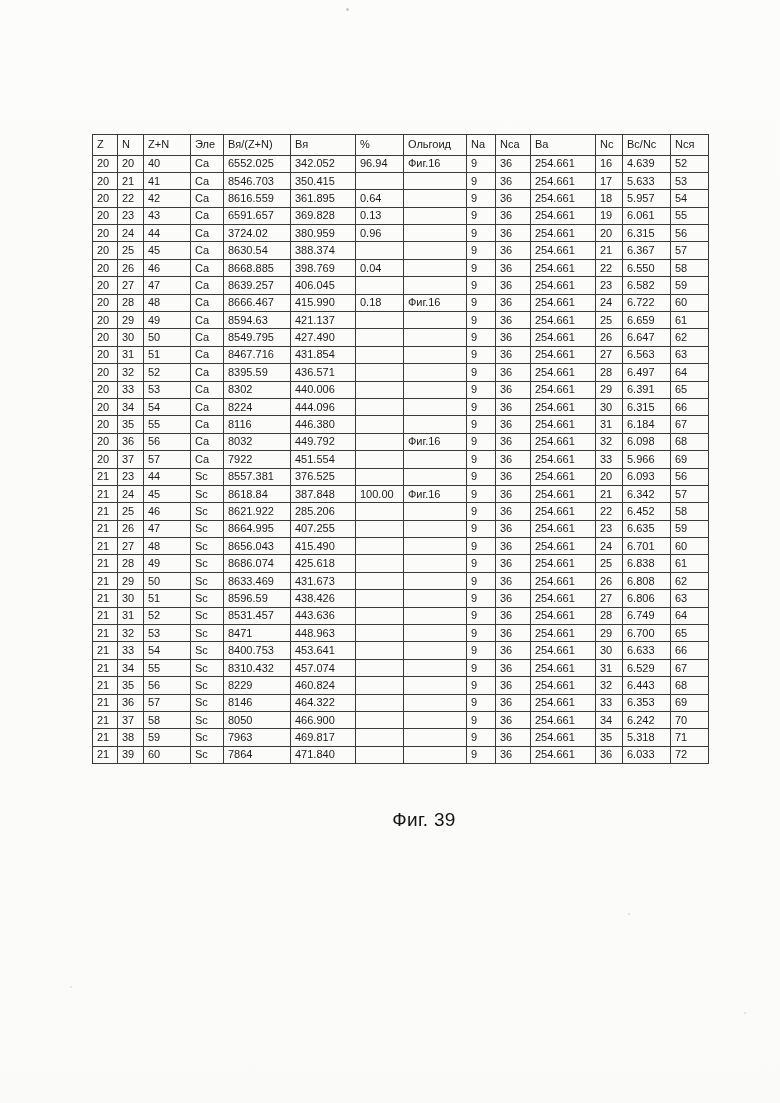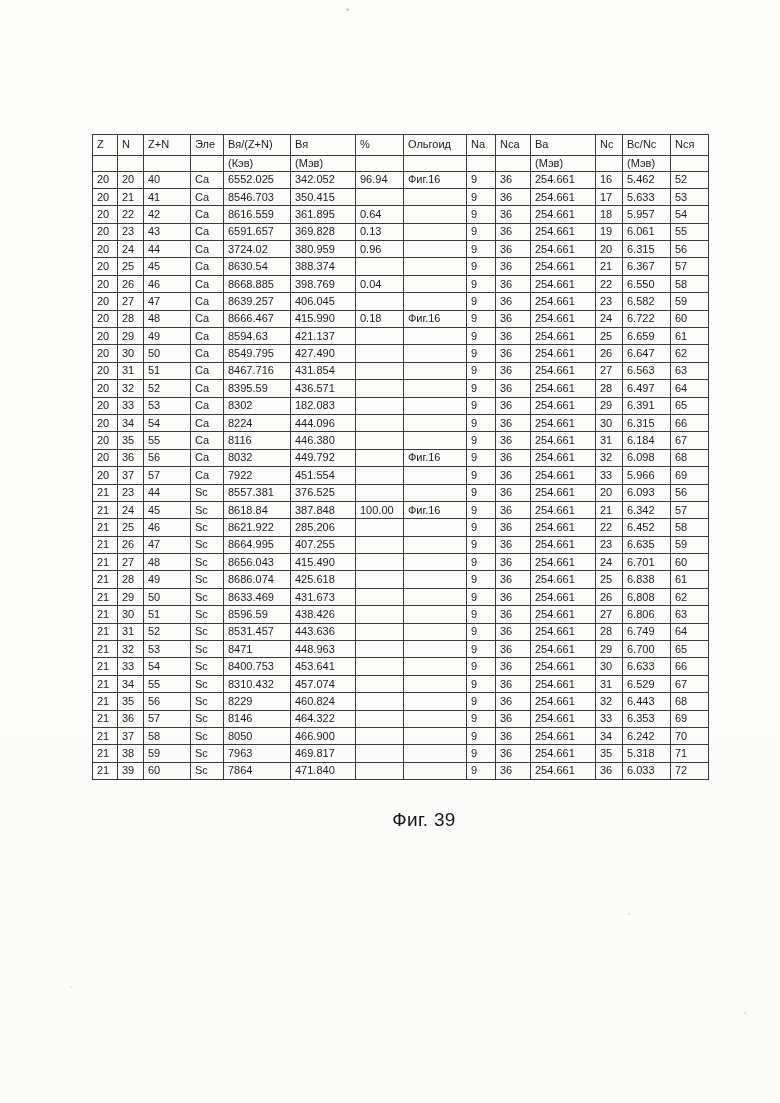--- a/index.html
+++ b/index.html
@@ -96,52 +96,36 @@
           <th>Вя</th>
           <th>%</th>
           <th>Ольгоид</th>
           <th>Na</th>
           <th>Nca</th>
           <th>Ва</th>
           <th>Nc</th>
           <th>Вс/Nc</th>
           <th>Nся</th>
         </tr>
-      <tr class="units" id="header-units">
-          <th></th>
-          <th></th>
-          <th></th>
-          <th></th>
-          <th>(Кэв)</th>
-          <th>(Мэв)</th>
-          <th></th>
-          <th></th>
-          <th></th>
-          <th></th>
-          <th>(Мэв)</th>
-          <th></th>
-          <th>(Мэв)</th>
-          <th></th>
-        </tr>
     </thead>
     <tbody id="table-body">
         <tr>
           <td>20</td>
           <td>20</td>
           <td>40</td>
           <td>Ca</td>
           <td>6552.025</td>
           <td>342.052</td>
           <td>96.94</td>
           <td>Фиг.16</td>
           <td>9</td>
           <td>36</td>
           <td>254.661</td>
           <td>16</td>
-          <td>5.462</td>
+          <td>4.639</td>
           <td>52</td>
         </tr>
         <tr>
           <td>20</td>
           <td>21</td>
           <td>41</td>
           <td>Ca</td>
           <td>8546.703</td>
           <td>350.415</td>
           <td></td>
@@ -328,21 +312,21 @@
           <td>28</td>
           <td>6.497</td>
           <td>64</td>
         </tr>
         <tr>
           <td>20</td>
           <td>33</td>
           <td>53</td>
           <td>Ca</td>
           <td>8302</td>
-          <td>182.083</td>
+          <td>440.006</td>
           <td></td>
           <td></td>
           <td>9</td>
           <td>36</td>
           <td>254.661</td>
           <td>29</td>
           <td>6.391</td>
           <td>65</td>
         </tr>
         <tr>

